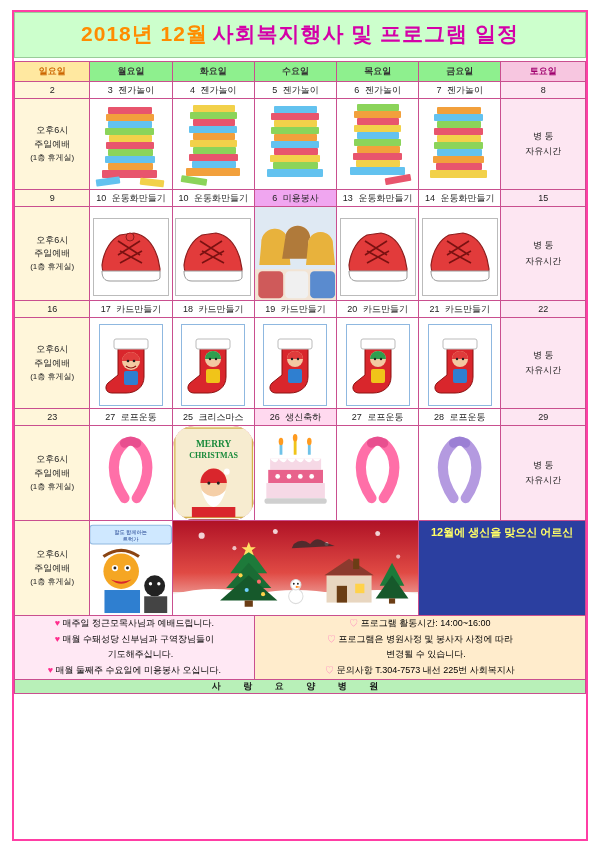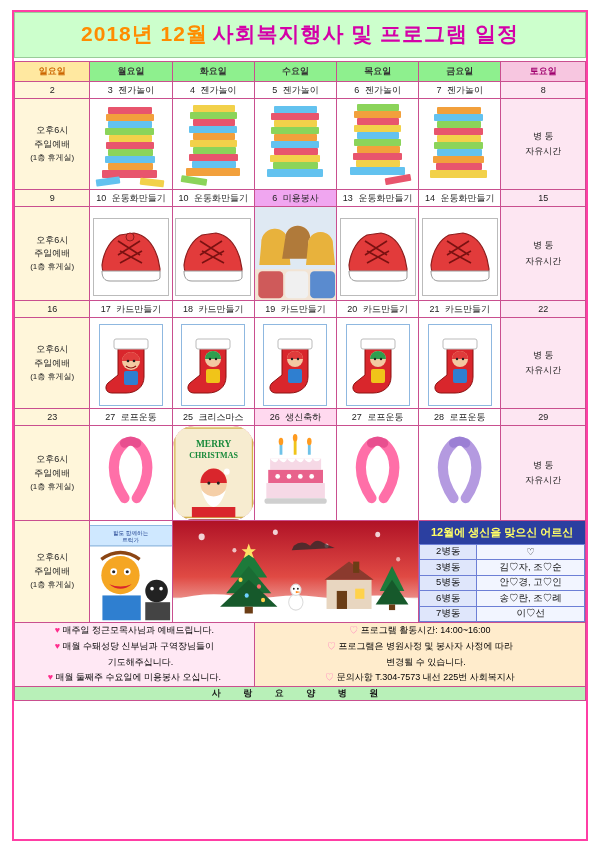--- a/index.html
+++ b/index.html
@@ -671,44 +671,20 @@
             <circle cx="120" cy="61" r="5" fill="#fff" stroke="#dcdcdc"></circle>
             <circle cx="118" cy="60" r=".9" fill="#222"></circle>
                   <circle cx="122" cy="60" r=".9" fill="#222"></circle>
             <polygon points="120,62 125,63 120,64" fill="#ff8a1f"></polygon>
           </svg>
         </div>
       </td>
       <td class="cell-img" colspan="2" style="padding:0;background:#2b3fa0">
         <div class="bd-wrap">
           <div class="bd-title">12월에 생신을 맞으신 어르신</div>
-          <table class="bd">
-            <tbody>
-                    <tr>
-              <td class="lbl">2병동</td>
-              <td class="val">♡</td>
-            </tr>
-            <tr>
-              <td class="lbl">3병동</td>
-              <td class="val">김♡자, 조♡순</td>
-            </tr>
-            <tr>
-              <td class="lbl">5병동</td>
-              <td class="val">안♡경, 고♡인</td>
-            </tr>
-            <tr>
-              <td class="lbl">6병동</td>
-              <td class="val">송♡란, 조♡례</td>
-            </tr>
-            <tr>
-              <td class="lbl">7병동</td>
-              <td class="val">이♡선</td>
-            </tr>
-          </tbody>
-                </table>
         </div>
       </td>
     </tr>
 
     <tr>
       <td class="note-left" colspan="3">
         <div><span class="heart">♥</span> <span>매주일 정근모목사님과 예배드립니다.</span></div>
         <div><span class="heart">♥</span> <span>매월 수돼성당 신부님과 구역장님들이</span></div>
         <div style="padding-left:12px">기도해주십니다.</div>
         <div><span class="heart">♥</span> <span>매월 둘째주 수요일에 미용봉사 오십니다.</span></div>

